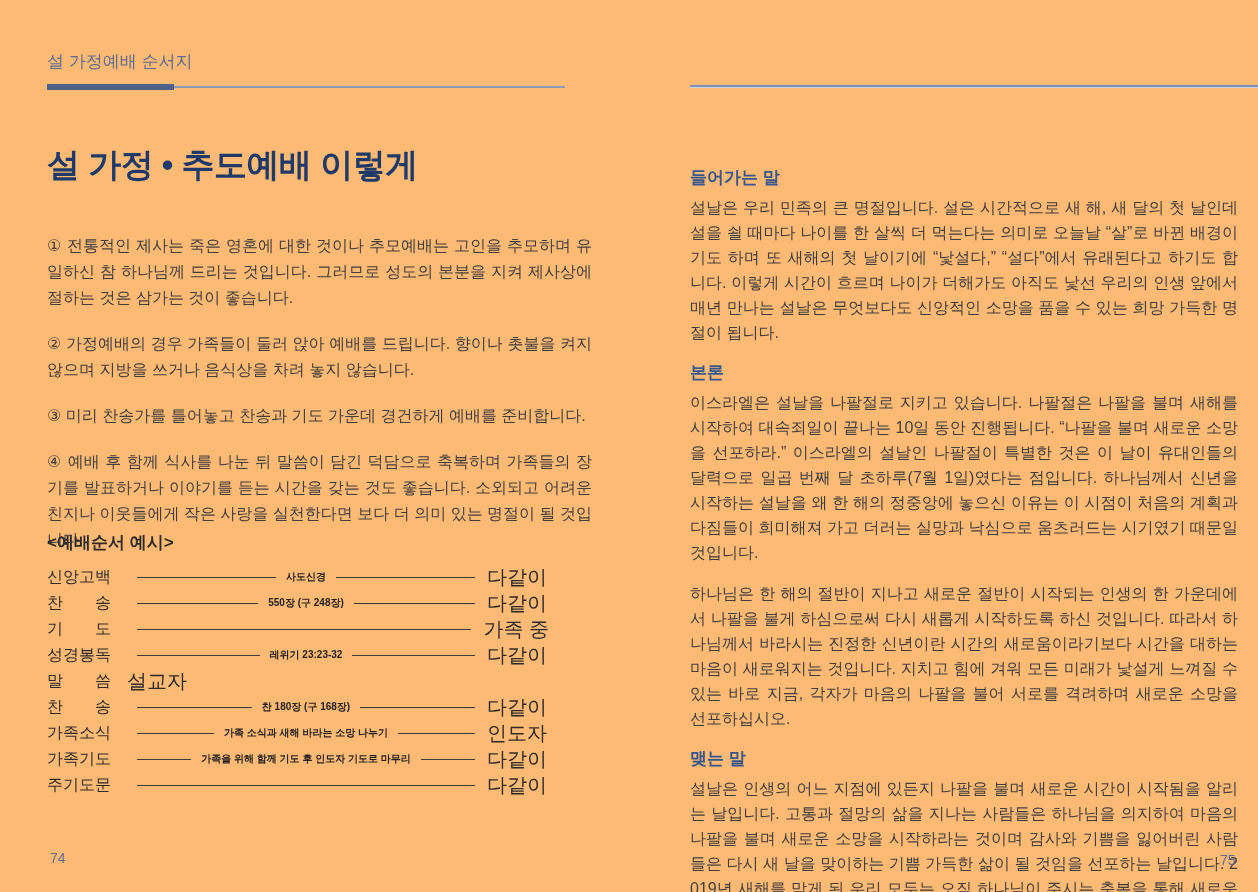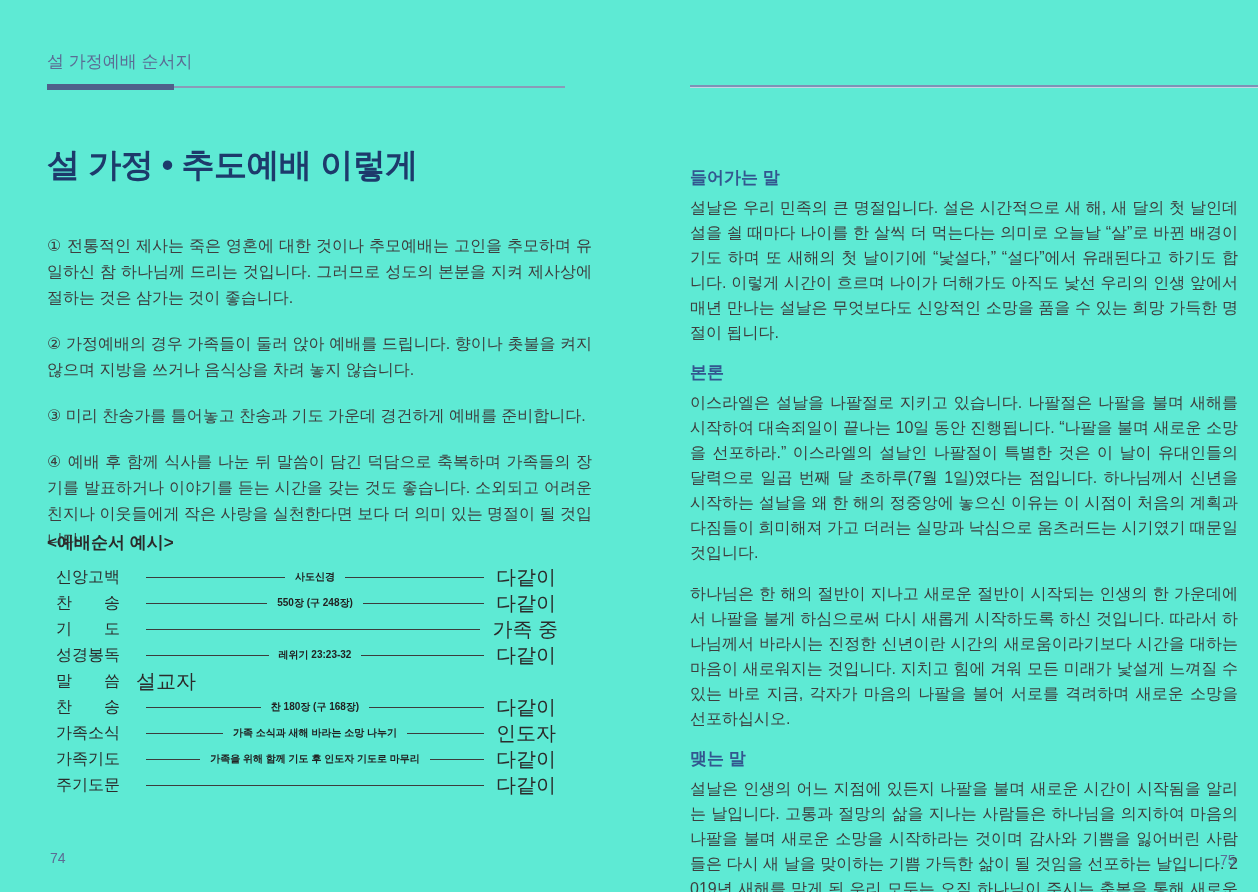--- a/index.html
+++ b/index.html
@@ -1,21 +1,21 @@
 <!DOCTYPE html>
 <html><head>
 <meta charset="utf-8">
 <style>
   * { margin: 0; padding: 0; box-sizing: border-box; }
   html, body { background: #ffffff; }
   .page {
     position: relative;
     width: 1258px;
     height: 892px;
-    background: #5eead4;
+    background: #fdba74;
     overflow: hidden;
     font-family: "Liberation Sans", "DejaVu Sans", sans-serif;
     color: #3e3e3e;
   }
   
   .hdr-title {
     position: absolute; left: 47px; top: 50px;
     font-size: 17px; line-height: 24px; color: #5b6c94;
   }
   .rule-left {
@@ -47,21 +47,21 @@
     margin-bottom: 20px; color: #3e3e3e;
   }
   .order {
     position: absolute; left: 47px; top: 530px; width: 502px;
   }
   .order-h {
     font-size: 17px; font-weight: 700; color: #2b2b2b;
     line-height: 26px; margin-bottom: 8px;
   }
   .order-row {
-    display: flex; align-items: center; height: 26px; width: 100%; margin-left: 9px;
+    display: flex; align-items: center; height: 26px; width: 100%;
   }
   .ol {
     width: 80px; flex: 0 0 80px;
     font-size: 16px; color: #2b2b2b; white-space: pre;
   }
   .om {
     flex: 1 1 auto; display: flex; align-items: center;
     margin: 0 12px 0 10px; min-width: 0;
   }
   .om::before, .om::after {

